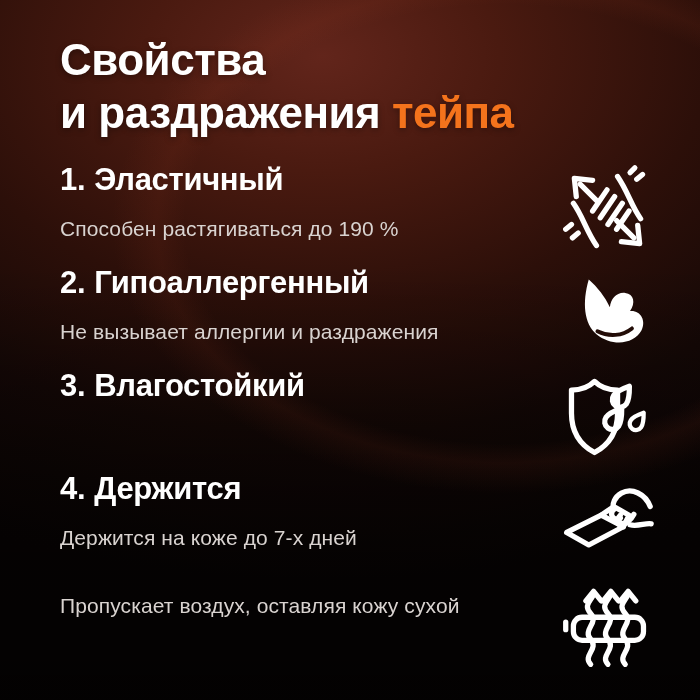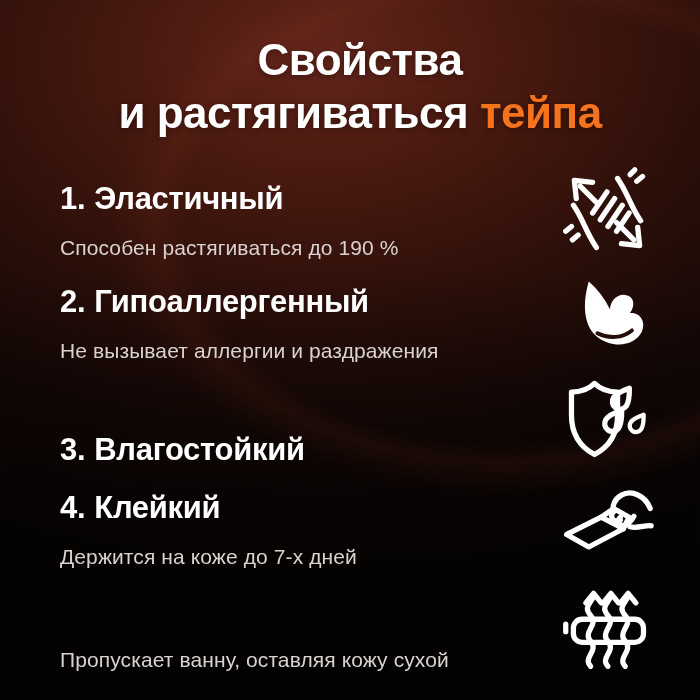--- a/index.html
+++ b/index.html
@@ -12,26 +12,25 @@
       radial-gradient(80% 55% at 72% 32%, rgba(0,0,0,0) 57%, rgba(160,60,34,0.10) 62%, rgba(0,0,0,0) 70%),
       linear-gradient(180deg, rgba(0,0,0,0) 38%, rgba(0,0,0,0.45) 72%, rgba(0,0,0,0.65) 100%),
       radial-gradient(115% 75% at 46% 8%, #62251b 0%, #4a1a10 22%, #2c0f09 48%, #150806 72%, #090404 100%);
     color:#fff;
   }
   .header{padding:34px 40px 0 60px;}
   .title{
     font-size:44px;line-height:1.2;font-weight:700;
     letter-spacing:-0.5px;margin:0;
     text-shadow:0 2px 6px rgba(0,0,0,0.35);
-    text-align:center;
   }
   .accent{color:#f4731c;}
   .items{margin-top:22px;}
   .item-row{
-    display:flex;align-items:flex-end;justify-content:space-between;
+    display:flex;align-items:flex-start;justify-content:space-between;
     padding:0 44px 0 60px;height:100px;margin-bottom:3px;gap:35px;
   }
   .item-text{flex:1 1 auto;min-width:0;}
   .item-heading{
     font-size:31px;font-weight:700;letter-spacing:-0.3px;
     margin:0;line-height:1.15;
   }
   .item-number{display:inline-block;margin-right:9px;}
   .item-desc{
     font-size:21px;font-weight:400;color:#d9d3d0;
@@ -44,21 +43,21 @@
   .item-icon svg{width:96px;height:96px;display:block;}
   .ic{stroke:#ffffff;stroke-width:5.5;fill:none;stroke-linecap:round;stroke-linejoin:round;}
   .icf{fill:#ffffff;stroke:none;}
   .icd{stroke:#230d08;stroke-width:4;fill:none;stroke-linecap:round;}
 </style>
 </head>
 <body>
 
 <div class="page">
   <div class="header">
-    <h1 class="title"><span>Свойства</span><br><span>и растягиваться </span><span class="accent">тейпа</span></h1>
+    <h1 class="title"><span>Свойства</span><br><span>и раздражения </span><span class="accent">тейпа</span></h1>
   </div>
 
   <div class="items" id="items">
     <div class="item-row">
       <div class="item-text">
         <h2 class="item-heading"><span class="item-number">1.</span><span>Эластичный</span></h2>
         <p class="item-desc">Способен растягиваться до 190 %</p>
       </div>
       <div class="item-icon">
           <svg viewBox="0 0 100 100">
@@ -102,39 +101,39 @@
             <path class="ic" d="M37 13 C31 19 22 22 13 22 L13 46 C13 67 24 80 37 87 C50 80 61 67 61 46 L61 22 C52 22 43 19 37 13 Z"></path>
             <path class="ic" transform="translate(67 27) rotate(35)" d="M0 -11 C5 -4 8 1 8 6 A8 8 0 1 1 -8 6 C-8 1 -5 -4 0 -11 Z"></path>
             <path class="ic" transform="translate(59 50) rotate(35)" d="M0 -11 C5 -4 8 1 8 6 A8 8 0 1 1 -8 6 C-8 1 -5 -4 0 -11 Z"></path>
             <path class="ic" transform="translate(83 53) rotate(35) scale(0.82)" d="M0 -11 C5 -4 8 1 8 6 A8 8 0 1 1 -8 6 C-8 1 -5 -4 0 -11 Z"></path>
           </svg>
         </div>
     </div>
 
     <div class="item-row">
       <div class="item-text">
-        <h2 class="item-heading"><span class="item-number">4.</span><span>Клейкий</span></h2>
+        <h2 class="item-heading"><span class="item-number">4.</span><span>Держится</span></h2>
         <p class="item-desc">Держится на коже до 7-х дней</p>
       </div>
       <div class="item-icon">
           <svg viewBox="0 0 100 100">
             <path class="ic" d="M8 63 L44 45 L67 57 L31 76 Z"></path>
             <path class="ic" d="M44 45 L57 36 L73 45 L67 57"></path>
             <path class="ic" d="M95 36 C90 23 76 16 65 22 C58 26 55 33 57 39"></path>
             <path class="ic" d="M57 39 q-4 4 -1 8 q3 4 8 1"></path>
             <path class="ic" d="M64 45 q-4 4 -1 7 q3 3 7 1"></path>
             <path class="ic" d="M78 44 C75 50 70 54 63 55"></path>
             <path class="ic" d="M74 55 C82 57 90 53 96 54"></path>
           </svg>
         </div>
     </div>
 
     <div class="item-row">
       <div class="item-text">
-        <p class="item-desc">Пропускает ванну, оставляя кожу сухой</p>
+        <p class="item-desc">Пропускает воздух, оставляя кожу сухой</p>
       </div>
       <div class="item-icon">
           <svg viewBox="0 0 100 100">
             <path class="ic" d="M33 93 C24 84 42 77 33 67 C24 57 42 50 33 40 C25 31 33 28 36 20"></path>
             <path class="ic" d="M28 27 L36 17 L44 27"></path>
             <path class="ic" d="M51 93 C42 84 60 77 51 67 C42 57 60 50 51 40 C43 31 51 28 54 20"></path>
             <path class="ic" d="M46 27 L54 17 L62 27"></path>
             <path class="ic" d="M69 93 C60 84 78 77 69 67 C60 57 78 50 69 40 C61 31 69 28 72 20"></path>
             <path class="ic" d="M64 27 L72 17 L80 27"></path>
             <rect class="ic" x="15" y="44" width="73" height="24" rx="9"></rect>

